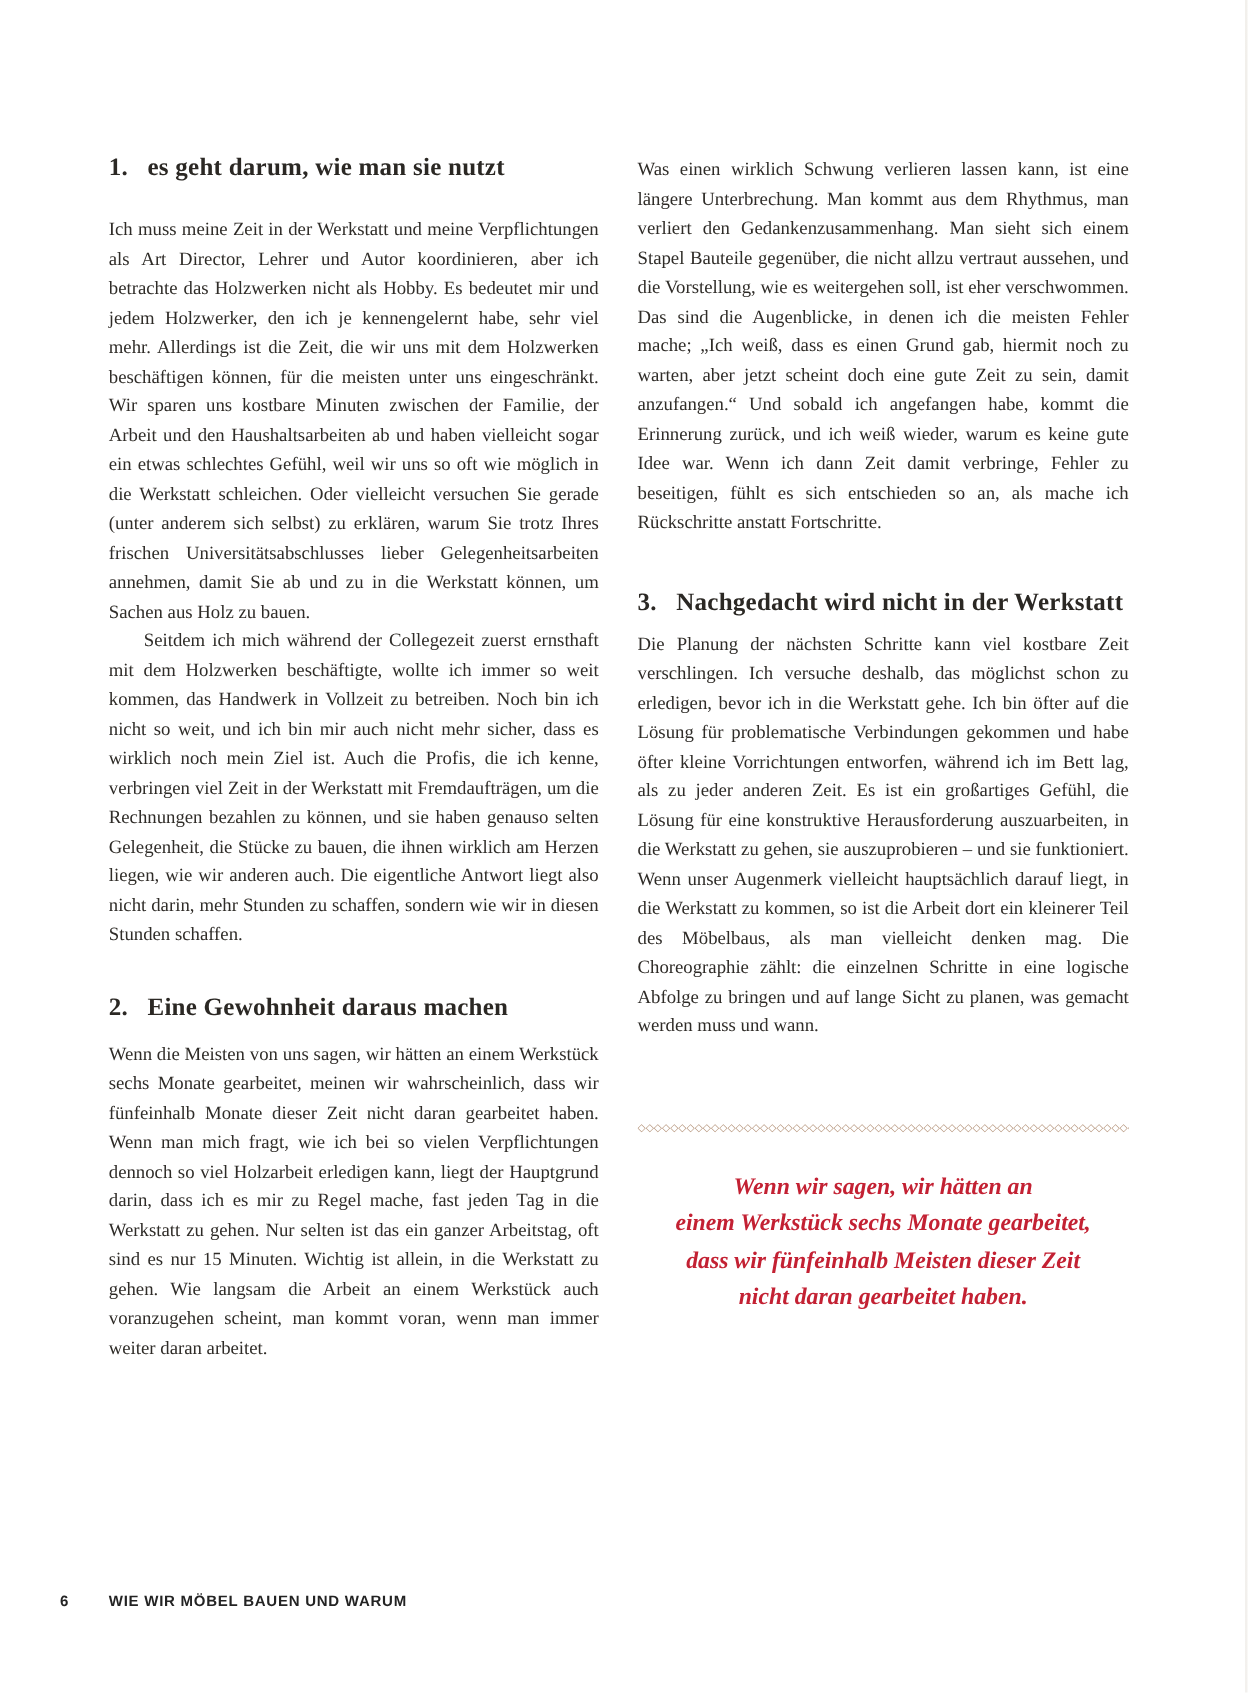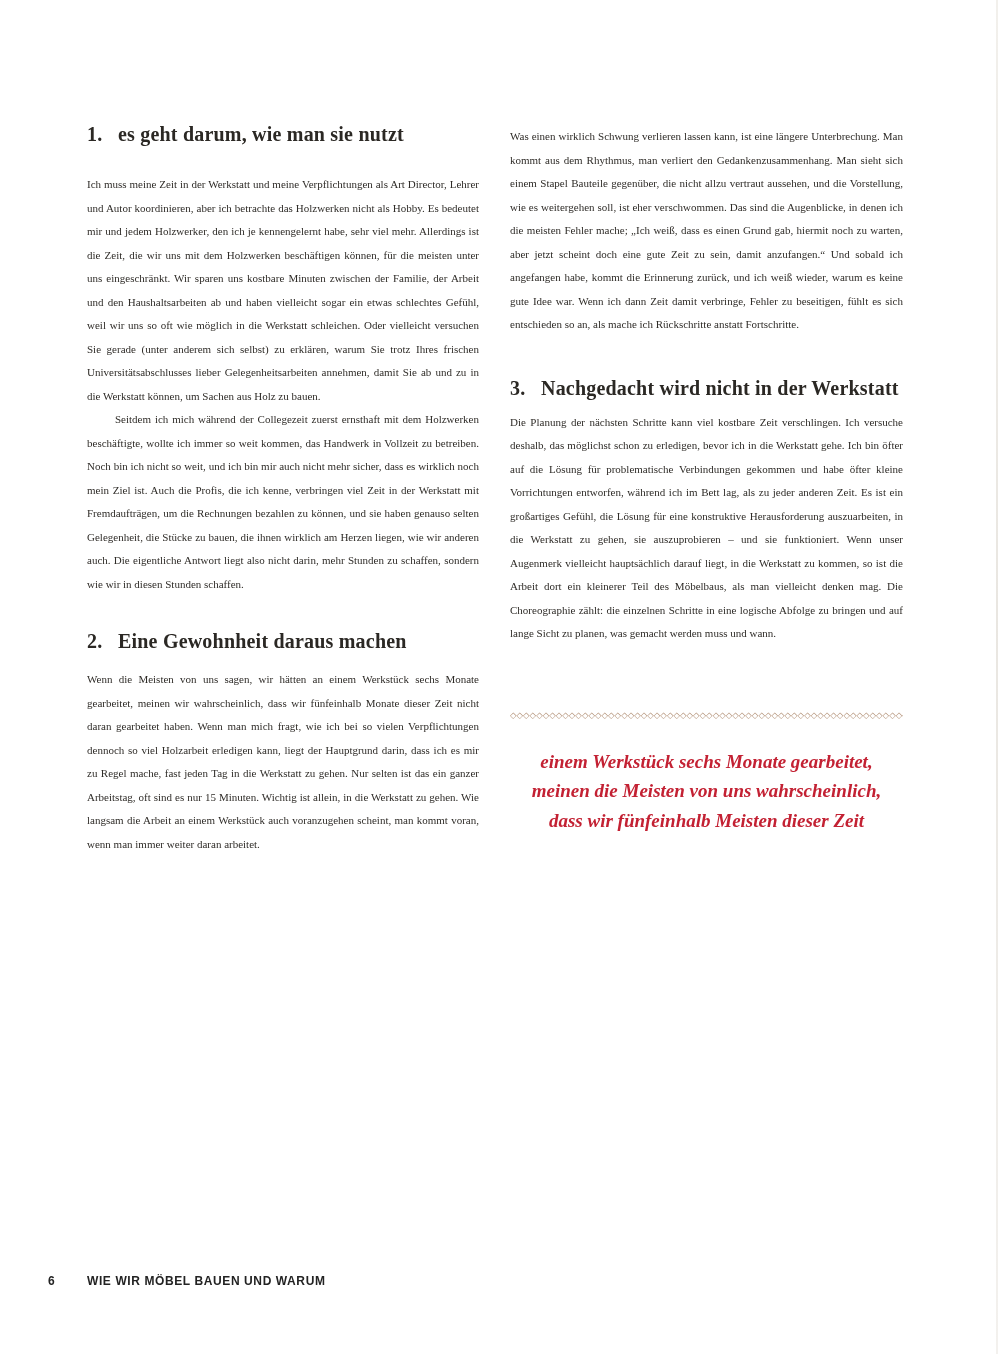--- a/index.html
+++ b/index.html
@@ -50,21 +50,21 @@
   }
   .heading .htext { flex: 1; }
   .heading .hline { display: block; }
 
   .h1-block { margin-bottom: 24px; }
   .h2-block { margin-top: 31px; margin-bottom: 12px; }
   .h3-block { margin-top: 37px; margin-bottom: 8px; }
 
   p.body {
     margin: 0;
-    font-size: 11px;
+    font-size: 15px;
     line-height: 23.5px;
     text-align: justify;
     color: #2f2c28;
   }
   p.indent { text-indent: 28px; }
 
   .divider {
     margin-top: 64px;
     height: 12px;
     line-height: 11px;
@@ -137,23 +137,24 @@
     <div class="heading h3-block">
       <span class="num">3.</span>
       <span class="htext">Nachgedacht wird nicht in der Werkstatt</span>
     </div>
 
     <p class="body">Die Planung der nächsten Schritte kann viel kostbare Zeit verschlingen. Ich versuche deshalb, das möglichst schon zu erledigen, bevor ich in die Werkstatt gehe. Ich bin öfter auf die Lösung für problematische Verbindungen gekommen und habe öfter kleine Vorrichtungen entworfen, während ich im Bett lag, als zu jeder anderen Zeit. Es ist ein großartiges Gefühl, die Lösung für eine konstruktive Herausforderung auszuarbeiten, in die Werkstatt zu gehen, sie auszuprobieren – und sie funktioniert. Wenn unser Augenmerk vielleicht hauptsächlich darauf liegt, in die Werkstatt zu kommen, so ist die Arbeit dort ein kleinerer Teil des Möbelbaus, als man vielleicht denken mag. Die Choreographie zählt: die einzelnen Schritte in eine logische Abfolge zu bringen und auf lange Sicht zu planen, was gemacht werden muss und wann.</p>
 
     <div class="divider">◇◇◇◇◇◇◇◇◇◇◇◇◇◇◇◇◇◇◇◇◇◇◇◇◇◇◇◇◇◇◇◇◇◇◇◇◇◇◇◇◇◇◇◇◇◇◇◇◇◇◇◇◇◇◇◇◇◇◇◇◇◇◇◇◇◇◇◇◇◇◇◇◇◇◇◇◇◇◇◇◇◇◇◇◇◇◇◇◇◇</div>
 
     <div class="pull-quote">
+      <span class="qline">Wenn wir sagen, wir hätten an</span>
       <span class="qline">einem Werkstück sechs Monate gearbeitet,</span>
-      <span class="qline">meinen die Meisten von uns wahrscheinlich,</span>
       <span class="qline">dass wir fünfeinhalb Meisten dieser Zeit</span>
+      <span class="qline">nicht daran gearbeitet haben.</span>
     </div>
 
   </div>
 
   <div class="footer">
     <span class="pagenum">6</span>
     <span class="running">WIE WIR MÖBEL BAUEN UND WARUM</span>
   </div>
 
   <div class="page-edge"></div>

